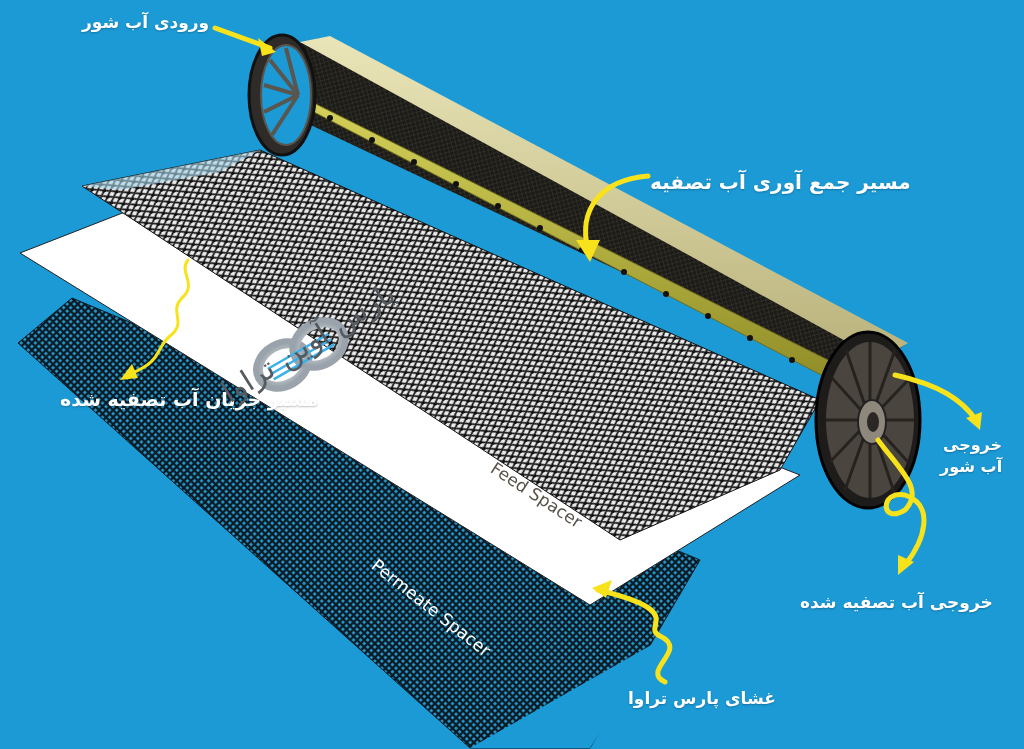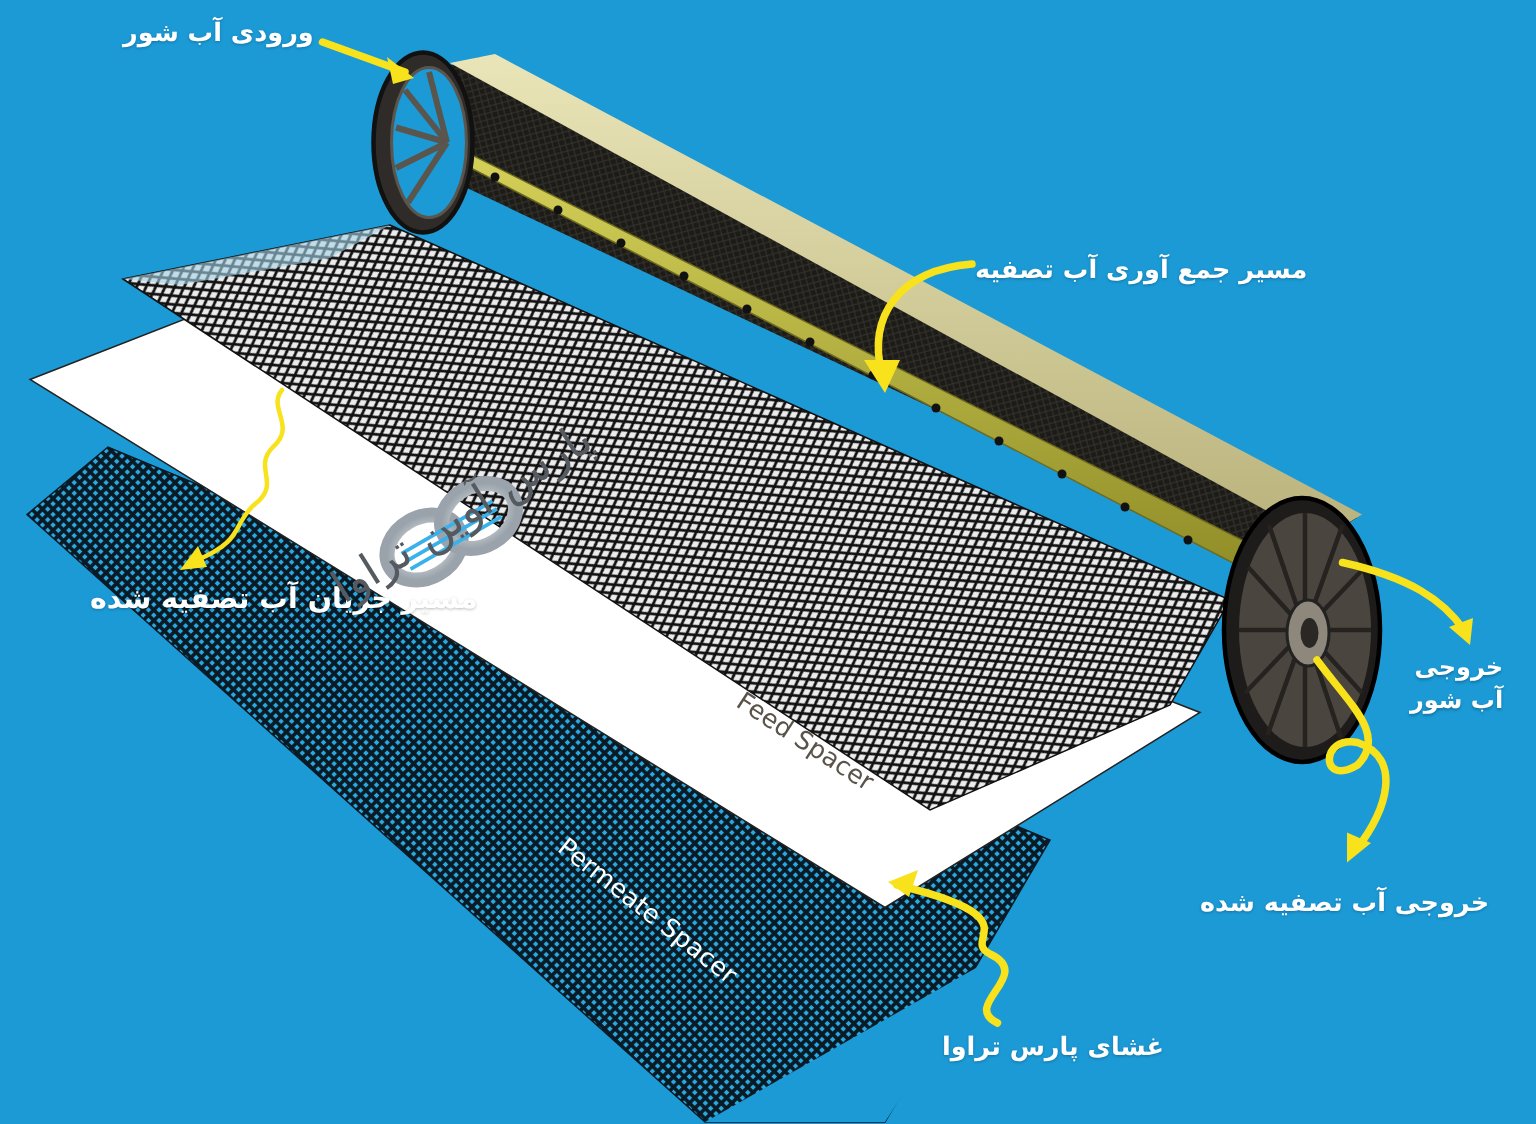--- a/index.html
+++ b/index.html
@@ -1,21 +1,21 @@
 <!DOCTYPE html>
 <html><head>
 <meta charset="utf-8">
 <style>
   html, body { margin:0; padding:0; }
   body { width:1024px; height:749px; overflow:hidden; background:#1b9ad6; font-family:"DejaVu Sans", sans-serif; }
   #stage { position:relative; width:1024px; height:749px; background:#1b9ad6; }
   #art { position:absolute; left:0; top:0; }
   .label { position:absolute; color:#ffffff; font-weight:bold; direction:rtl; text-align:right; white-space:nowrap; text-shadow:0 1px 2px rgba(0,0,0,0.25); font-family:"DejaVu Sans", sans-serif; }
   .lbl-inlet { left:82px; top:12px; font-size:17px; }
-  .lbl-collect { left:650px; top:170px; font-size:17px; }
+  .lbl-collect { left:650px; top:170px; font-size:20px; }
   .lbl-flow { left:16px; top:388px; font-size:19px;margin-left:44px; }
   .lbl-brine-out { left:940px; top:434px; font-size:16px; text-align:right; line-height:22px; }
   .lbl-permeate-out { left:800px; top:592px; font-size:17px; }
   .lbl-membrane { left:628px; top:688px; font-size:17px; }
   .tag { position:absolute; white-space:nowrap; font-family:"DejaVu Sans", sans-serif; transform-origin:left top; }
   .tag-feed { left:498px; top:458px; font-size:17px; color:#5a534a; transform:rotate(33deg); }
   .tag-perm { left:380px; top:555px; font-size:17px; color:#ffffff; transform:rotate(38deg); }
   .brand { position:absolute; left:215px; top:380px; font-size:30px; color:#555a60; direction:rtl; transform:rotate(-32deg); transform-origin:left top; white-space:nowrap; font-family:"DejaVu Sans", sans-serif; }
 </style>
 </head>

